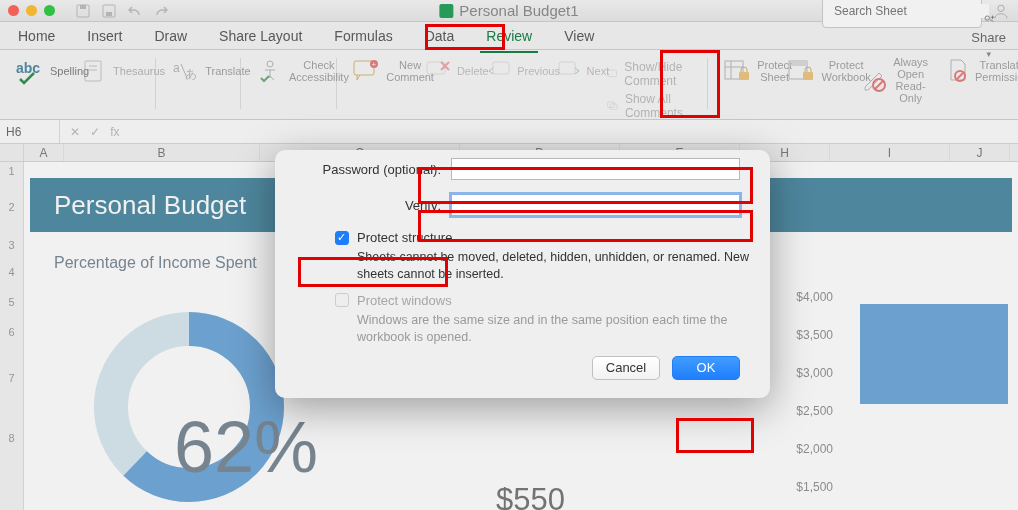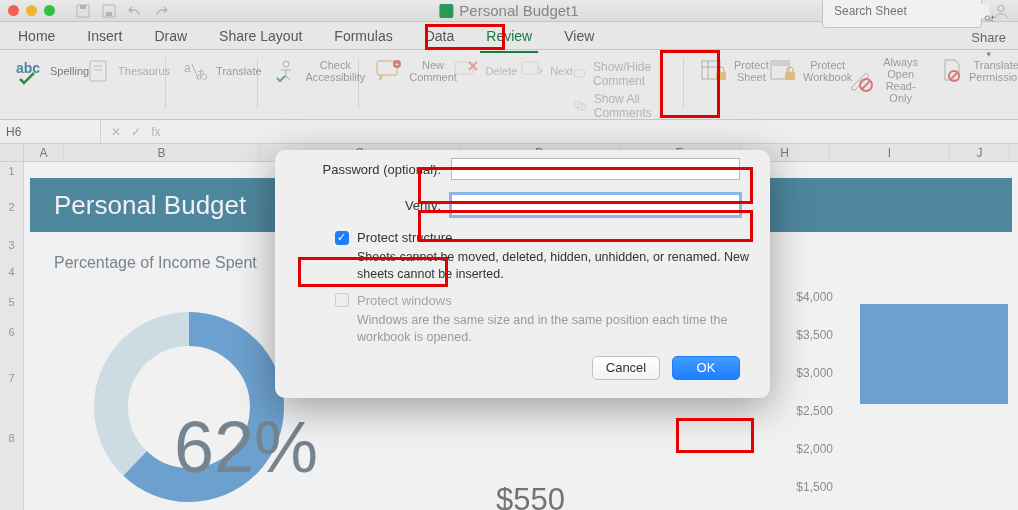--- a/index.html
+++ b/index.html
@@ -30,21 +30,21 @@
   .ribbon { height:70px; background:#f7f7f7; border-bottom:1px solid #d0d0d0; display:flex; align-items:flex-start; padding:4px 8px 0 8px; gap:6px;}
   .rgroup { display:flex; flex-direction:row; align-items:center; justify-content:flex-start; min-width:48px; padding:2px 6px; gap:6px;}
   .rgroup .ric { width:30px; height:30px; display:flex; align-items:center; justify-content:center;}
   .rgroup .rlabel { font-size:11px; color:#7a7a7a; text-align:center; line-height:1.1; }
   .rsep { width:1px; background:#ddd; align-self:stretch; margin:4px 4px 10px 4px; }
   .rcol { display:flex; flex-direction:column; gap:4px; padding-top:6px;}
   .rrow { display:flex; align-items:center; gap:6px; font-size:12px; color:#888;}
 
   
   .fbar { height:24px; background:#fcfcfc; border-bottom:1px solid #d6d6d6; display:flex; align-items:center; font-size:12px; color:#666;}
-  .namebox { width:101px; padding:0 6px; border-right:1px solid #ddd; height:100%; display:flex; align-items:center;}
+  .namebox { width:60px; padding:0 6px; border-right:1px solid #ddd; height:100%; display:flex; align-items:center;}
   .fbtns { display:flex; gap:10px; padding:0 10px; color:#bbb;}
   .fx { }
 
   
   .colhead { height:18px; background:#f1f1f1; border-bottom:1px solid #d6d6d6; display:flex; font-size:12px; color:#777;}
   .colhead .sel { width:24px; border-right:1px solid #ddd;}
   .colhead .ch { flex:0 0 auto; width:96px; display:flex; align-items:center; justify-content:center; border-right:1px solid #e4e4e4;}
   .colhead .ch.wide { width:196px; }
 
   
@@ -218,20 +218,29 @@
           <rect x="2" y="2" width="18" height="12" rx="2" fill="none" stroke="#bbb"></rect>
           <line x1="16" y1="2" x2="24" y2="10" stroke="#d44" stroke-width="2"></line>
           <line x1="24" y1="2" x2="16" y2="10" stroke="#d44" stroke-width="2"></line>
         </svg>
       </div>
     <div class="rlabel">Delete</div>
   </div>
   <div class="rgroup" style="opacity:.45">
     <div class="ric">
         <svg width="24" height="22" viewBox="0 0 24 22">
+          <rect x="6" y="2" width="16" height="12" rx="2" fill="none" stroke="#bbb"></rect>
+          <path d="M6 8l-4 3 4 3" fill="none" stroke="#4a88a2"></path>
+        </svg>
+      </div>
+    <div class="rlabel">Previous</div>
+  </div>
+  <div class="rgroup" style="opacity:.45">
+    <div class="ric">
+        <svg width="24" height="22" viewBox="0 0 24 22">
           <rect x="2" y="2" width="16" height="12" rx="2" fill="none" stroke="#bbb"></rect>
           <path d="M18 8l4 3-4 3" fill="none" stroke="#4a88a2"></path>
         </svg>
       </div>
     <div class="rlabel">Next</div>
   </div>
   <div class="rcol" style="opacity:.55">
     <div class="rrow">
       <svg width="18" height="14" viewBox="0 0 18 14">
           <rect x="1" y="1" width="14" height="10" rx="2" fill="none" stroke="#bbb"></rect>

